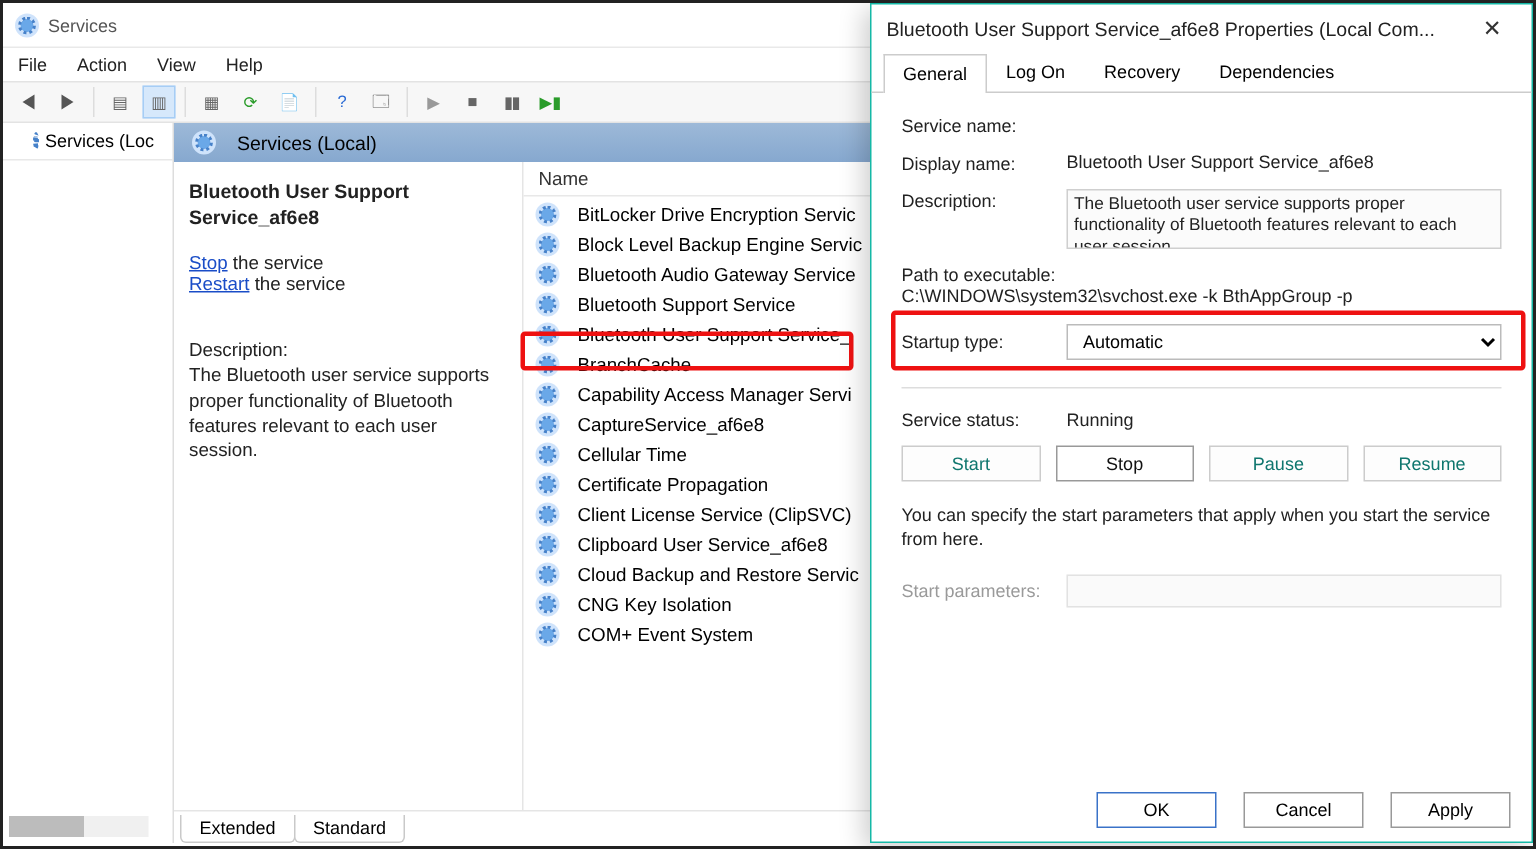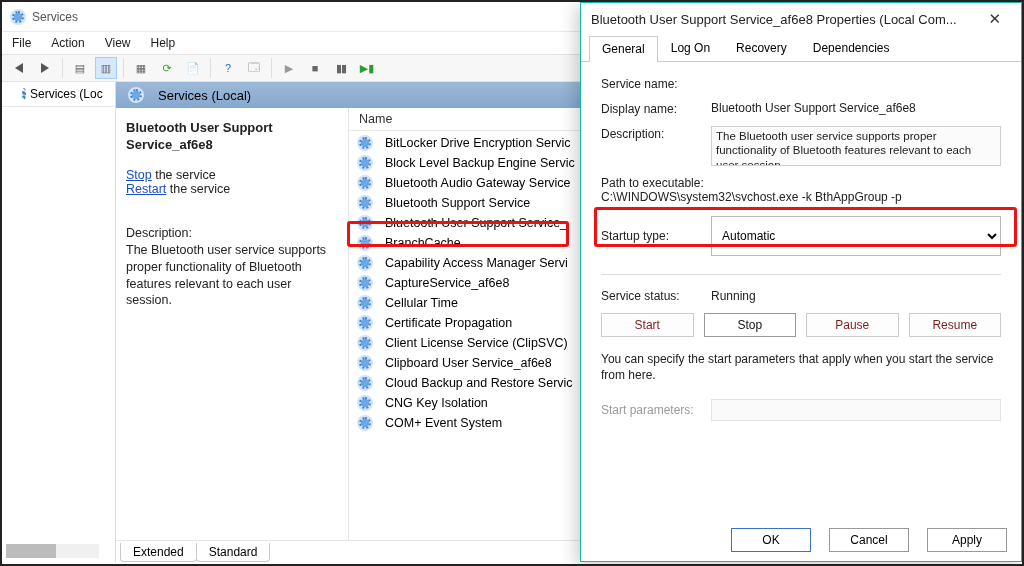--- a/index.html
+++ b/index.html
@@ -51,27 +51,27 @@
 .dlg-tabs .t { padding:5px 12px 6px; border:1px solid transparent; border-bottom:none; cursor:pointer; }
 .dlg-tabs .t.active { border-color:#ccc; background:#fff; position:relative; top:1px; }
 .dlg-body { flex:1; padding:14px 20px 6px 20px; font-size:12px; color:#222; position:relative; }
 .frow { display:flex; margin-bottom:10px; align-items:flex-start; }
 .frow .lbl { width:110px; flex-shrink:0; padding-top:1px; }
 .frow .val { flex:1; }
 .desc-box { border:1px solid #cfcfcf; background:#fbfbfb; padding:2px 4px; height:40px; overflow:hidden; line-height:1.25; font-size:11.5px; }
 .path-block { margin-top:4px; margin-bottom:12px; }
 .startup { display:flex; align-items:center; margin-bottom:18px; position:relative; }
 .startup .lbl { width:110px; }
-.startup select { flex:1; height:40px; border:1px solid #bbb; background:#fff; padding:0 6px; font-size:12px; }
+.startup select { flex:1; height:24px; border:1px solid #bbb; background:#fff; padding:0 6px; font-size:12px; }
 .red-box.startup-box { left:-7px; top:-9px; right:-16px; height:40px; width:auto; }
 .hr { border:none; border-top:1px solid #ddd; margin:2px 0 14px; }
 .status-row { display:flex; margin-bottom:10px; }
 .status-row .lbl { width:110px; }
 .btn-row { display:flex; gap:10px; margin-bottom:14px; }
-.btn-row button { flex:1; height:24px; border:1px solid #ccc; background:#fdfdfd; font-size:12px; color:#7f1d1d; }
+.btn-row button { flex:1; height:24px; border:1px solid #ccc; background:#fdfdfd; font-size:12px; color:#0f766e; }
 .btn-row button.enabled { color:#111; border-color:#999; background:#fff; }
 .hint { line-height:1.35; margin-bottom:16px; }
 .param-row { display:flex; align-items:center; }
 .param-row .lbl { width:110px; color:#9a9a9a; }
 .param-row input { flex:1; height:22px; border:1px solid #e2e2e2; background:#fafafa; }
 .dlg-foot { height:44px; display:flex; align-items:center; justify-content:flex-end; gap:18px; padding:0 14px; border-top:1px solid rgba(0,0,0,0); }
 .dlg-foot button { width:80px; height:24px; border:1px solid #999; background:#fff; font-size:12px; }
 .dlg-foot button.primary { border-color:#3a72c8; }
 </style>
 </head>

